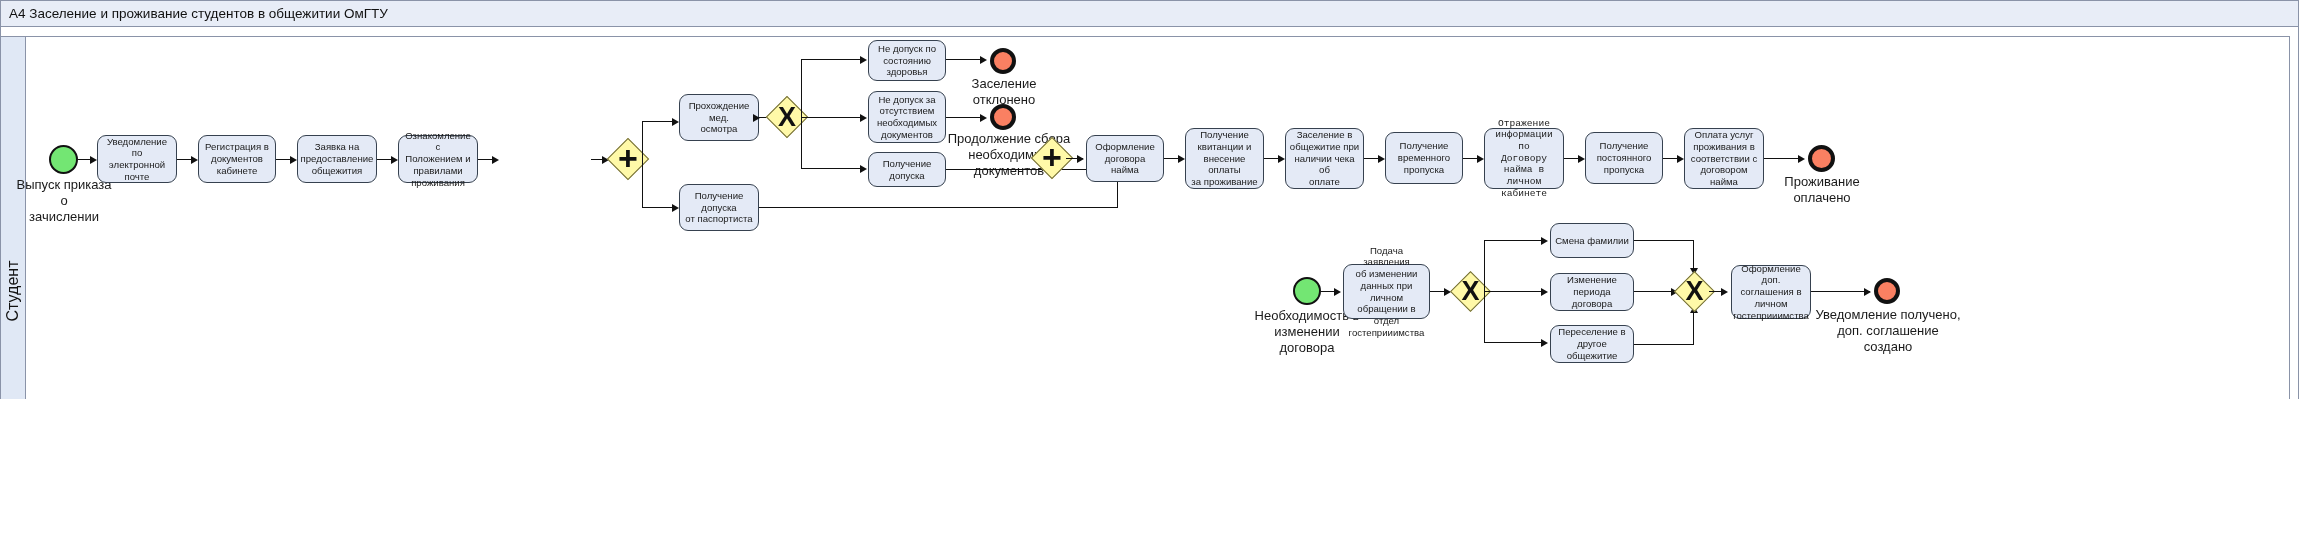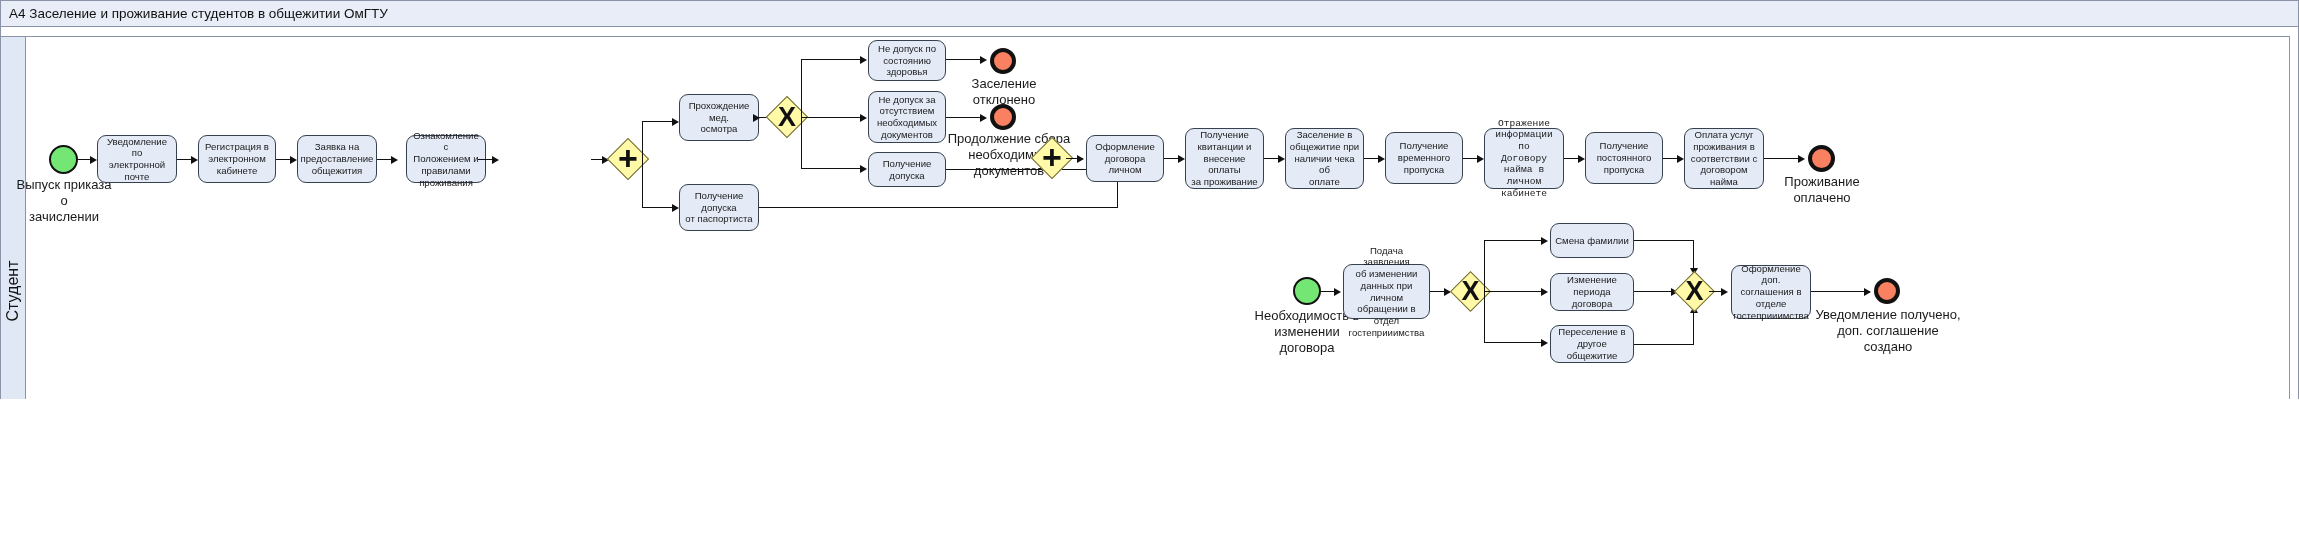--- a/index.html
+++ b/index.html
@@ -91,32 +91,32 @@
   <div class="h" style="left:78px;top:159px;width:14px;"></div>
   <div class="arw r" style="left:90px;top:155.5px;"></div>
 
   <div class="task" style="left: 97px; top: 135px; width: 80px; height: 48px; white-space: pre-line;">Уведомление
 по
 электронной почте</div>
   <div class="h" style="left:177px;top:159px;width:16px;"></div>
   <div class="arw r" style="left:191px;top:155.5px;"></div>
 
   <div class="task" style="left: 198px; top: 135px; width: 78px; height: 48px; white-space: pre-line;">Регистрация в
-электронном
+документов
 кабинете</div>
   <div class="h" style="left:276px;top:159px;width:16px;"></div>
   <div class="arw r" style="left:290px;top:155.5px;"></div>
 
   <div class="task" style="left: 297px; top: 135px; width: 80px; height: 48px; white-space: pre-line;">Заявка на
 предоставление
 общежития</div>
   <div class="h" style="left:377px;top:159px;width:16px;"></div>
   <div class="arw r" style="left:391px;top:155.5px;"></div>
 
-  <div class="task" style="left: 398px; top: 135px; width: 80px; height: 48px; white-space: pre-line; margin-left: 8px;">Ознакомление с
+  <div class="task" style="left: 398px; top: 135px; width: 80px; height: 48px; white-space: pre-line;">Ознакомление с
 Положением и
 правилами
 проживания</div>
   <div class="h" style="left:478px;top:159px;width:16px;"></div>
   <div class="arw r" style="left:492px;top:155.5px;"></div>
 
   <div class="h" style="left:591px;top:159px;width:17px;"></div>
   <div class="arw r" style="left:602px;top:155.5px;"></div>
 
   <div class="gw" style="left:613px;top:144px;width:30px;height:30px;"></div>
@@ -181,21 +181,21 @@
   <div class="v" style="left:1117px;top:175px;height:33px;"></div>
   <div class="arw u" style="left:1113.5px;top:168px;"></div>
 
   <div class="gw" style="left:1037px;top:143px;width:30px;height:30px;"></div>
   <div class="gw-glyph plus" style="left:1037px;top:142px;width:30px;height:30px;">+</div>
 
   <div class="h" style="left:1066px;top:158px;width:17px;"></div>
   <div class="arw r" style="left:1077px;top:154.5px;"></div>
 
   <div class="task" style="left: 1086px; top: 135px; width: 78px; height: 47px; white-space: pre-line;">Оформление
-договора личном</div>
+договора найма</div>
   <div class="h" style="left:1164px;top:158px;width:16px;"></div>
   <div class="arw r" style="left:1178px;top:154.5px;"></div>
 
   <div class="task" style="left: 1185px; top: 128px; width: 79px; height: 61px; white-space: pre-line;">Получение
 квитанции и
 внесение оплаты
 за проживание</div>
   <div class="h" style="left:1264px;top:158px;width:16px;"></div>
   <div class="arw r" style="left:1278px;top:154.5px;"></div>
 
@@ -283,21 +283,21 @@
   <div class="arw u" style="left:1689.5px;top:306px;"></div>
 
   <div class="gw" style="left:1680px;top:277px;width:29px;height:29px;"></div>
   <div class="gw-glyph" style="left:1680px;top:277px;width:29px;height:29px;">X</div>
 
   <div class="h" style="left:1709px;top:291px;width:17px;"></div>
   <div class="arw r" style="left:1721px;top:287.5px;"></div>
 
   <div class="task" style="left: 1731px; top: 265px; width: 80px; height: 54px; white-space: pre-line;">Оформление доп.
 соглашения в
-отделе
+личном
 гостеприиимства</div>
   <div class="h" style="left:1811px;top:291px;width:59px;"></div>
   <div class="arw r" style="left:1864px;top:287.5px;"></div>
 
   <div class="event end" style="left:1874px;top:278px;width:26px;height:26px;"></div>
   <div class="evt-label" style="left: 1812px; top: 307px; width: 152px; white-space: pre-line;">Уведомление получено,
 доп. соглашение создано</div>
 
 </div>
 

